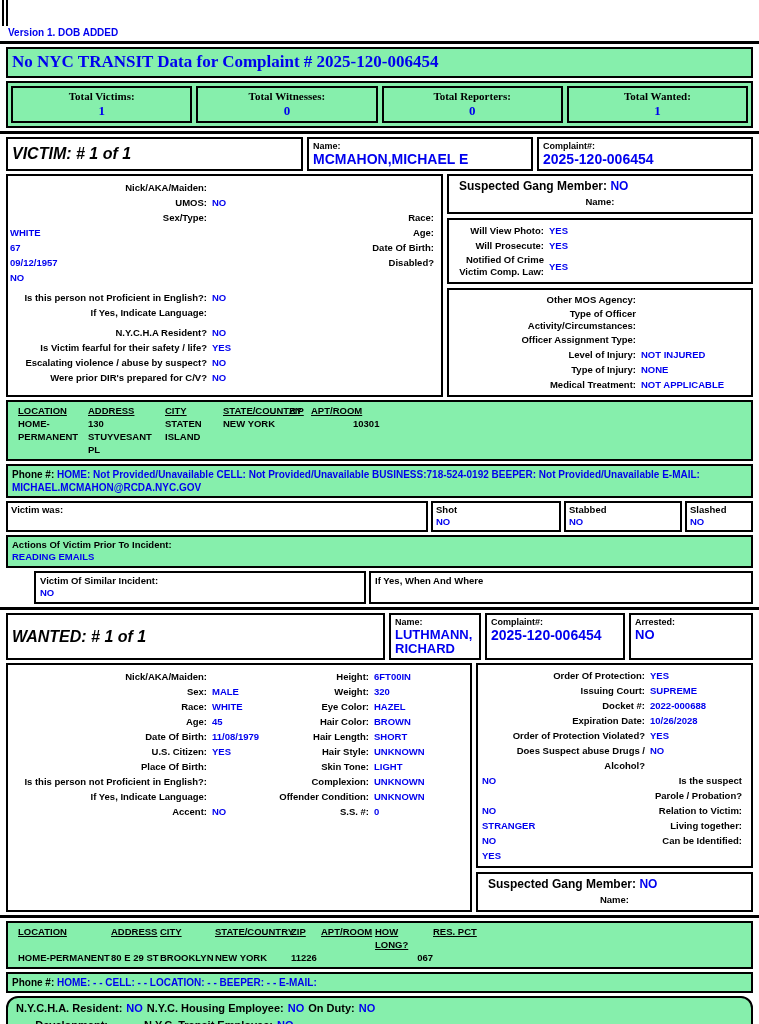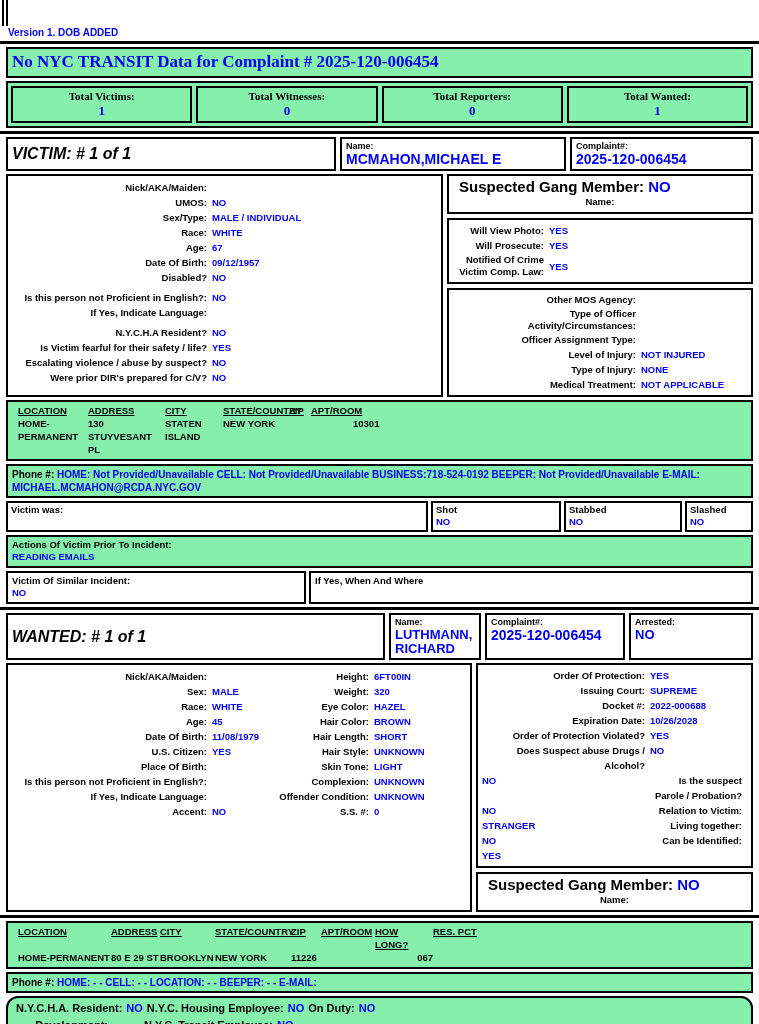--- a/index.html
+++ b/index.html
@@ -27,21 +27,21 @@
   
   .details { display:flex; gap:4px; margin-bottom:3px; align-items:stretch; }
   .rowgrid { display:grid; font-size:9.5px; line-height:15px; }
   .lbl { text-align:right; padding-right:5px; white-space:pre-line; }
   .val { color:#0000EE; text-align:left; }
   .vbox-left { border:2px solid #000; width:437px; padding:4px 2px 2px 2px; }
   .grid2v { grid-template-columns:202px 1fr; }
   .grp { margin-bottom:5px; }
   .rightcol { flex:1; display:flex; flex-direction:column; gap:4px; }
   .rbox { border:2px solid #000; padding:3px 4px; }
-  .gangline { font-size:15px; line-height:15px; padding-left:6px; }
+  .gangline { font-size:12px; line-height:15px; padding-left:6px; }
   .gangname { font-size:9.5px; line-height:15px; text-align:center; }
   .gridphoto { grid-template-columns:96px 1fr; align-items:center; }
   .gridmos { grid-template-columns:188px 1fr; align-items:center; }
   .gridmos .lbl, .gridphoto .lbl { line-height:12px; padding-top:1px; padding-bottom:1px; }
   .gridwright { grid-template-columns:168px 1fr; }
   .wleft { border:2px solid #000; width:466px; padding:4px 2px 2px 2px; }
   .gridwleft { grid-template-columns:202px 58px 104px 1fr; }
   
   .locbox { padding:2px 0 3px 0; font-size:9.5px; }
   .locgrid { display:grid; padding-left:10px; line-height:13px; }
@@ -54,21 +54,21 @@
   .phone { font-size:10px; line-height:13px; padding:2px 4px; }
   .phone .blue { color:#0000EE; }
   
   .vwas { display:flex; gap:3px; margin-bottom:3px; }
   .vwas .cell { border:2px solid #000; font-size:9.5px; line-height:12px; padding:1px 3px 2px 3px; }
   .vwas .c0 { width:422px; }
   .vwas .c1 { width:130px; } .vwas .c2 { width:118px; } .vwas .c3 { flex:1; }
   .twoline { font-size:9.5px; line-height:12px; padding:2px 4px 3px 4px; }
   .simrow { display:flex; gap:3px; margin-bottom:3px; }
   .simrow .cell { border:2px solid #000; font-size:9.5px; line-height:12px; padding:2px 4px 3px 4px; }
-  .simrow .c0 { width:300px; } .simrow .c1 { flex:1; }
+  .simrow .c0 { width:332px;margin-left:28px; } .simrow .c1 { flex:1; }
   
   .nycha { font-size:11px; line-height:17px; padding:2px 4px 3px 8px;border-radius:12px; }
   .nycha .dev { display:inline-block; width:92px; text-align:right; }
   .nycha .sp { display:inline-block; width:36px; }
   .seg { margin-right:4px; }
 </style>
 </head>
 <body>
 
 <div class="topmark"></div>
@@ -101,21 +101,21 @@
         <div class="tbox">
           <div class="tlab">Total Wanted:</div>
           <div class="tval">1</div>
         </div>
       </div>
   </div>
 
   <div class="hrule"></div>
 
   <div class="phead">
-    <div class="cell ptitle" style="width:330px;">VICTIM: # 1 of 1</div>
+    <div class="cell ptitle" style="width:297px;">VICTIM: # 1 of 1</div>
     <div class="cell" style="width:226px;">
       <div class="minilab">Name:</div>
       <div class="bigval">MCMAHON,MICHAEL E</div>
     </div>
     <div class="cell" style="flex:1;">
       <div class="minilab">Complaint#:</div>
       <div class="bigval">2025-120-006454</div>
     </div>
   </div>
 
@@ -123,21 +123,20 @@
     <div class="vbox-left">
       <div class="rowgrid grid2v grp">
 
           <span class="lbl">Nick/AKA/Maiden:</span>
           <span class="val"></span>
 
           <span class="lbl">UMOS:</span>
           <span class="val">NO</span>
 
           <span class="lbl">Sex/Type:</span>
-          <span class="val">MALE / INDIVIDUAL</span>
 
           <span class="lbl">Race:</span>
           <span class="val">WHITE</span>
 
           <span class="lbl">Age:</span>
           <span class="val">67</span>
 
           <span class="lbl">Date Of Birth:</span>
           <span class="val">09/12/1957</span>
 

